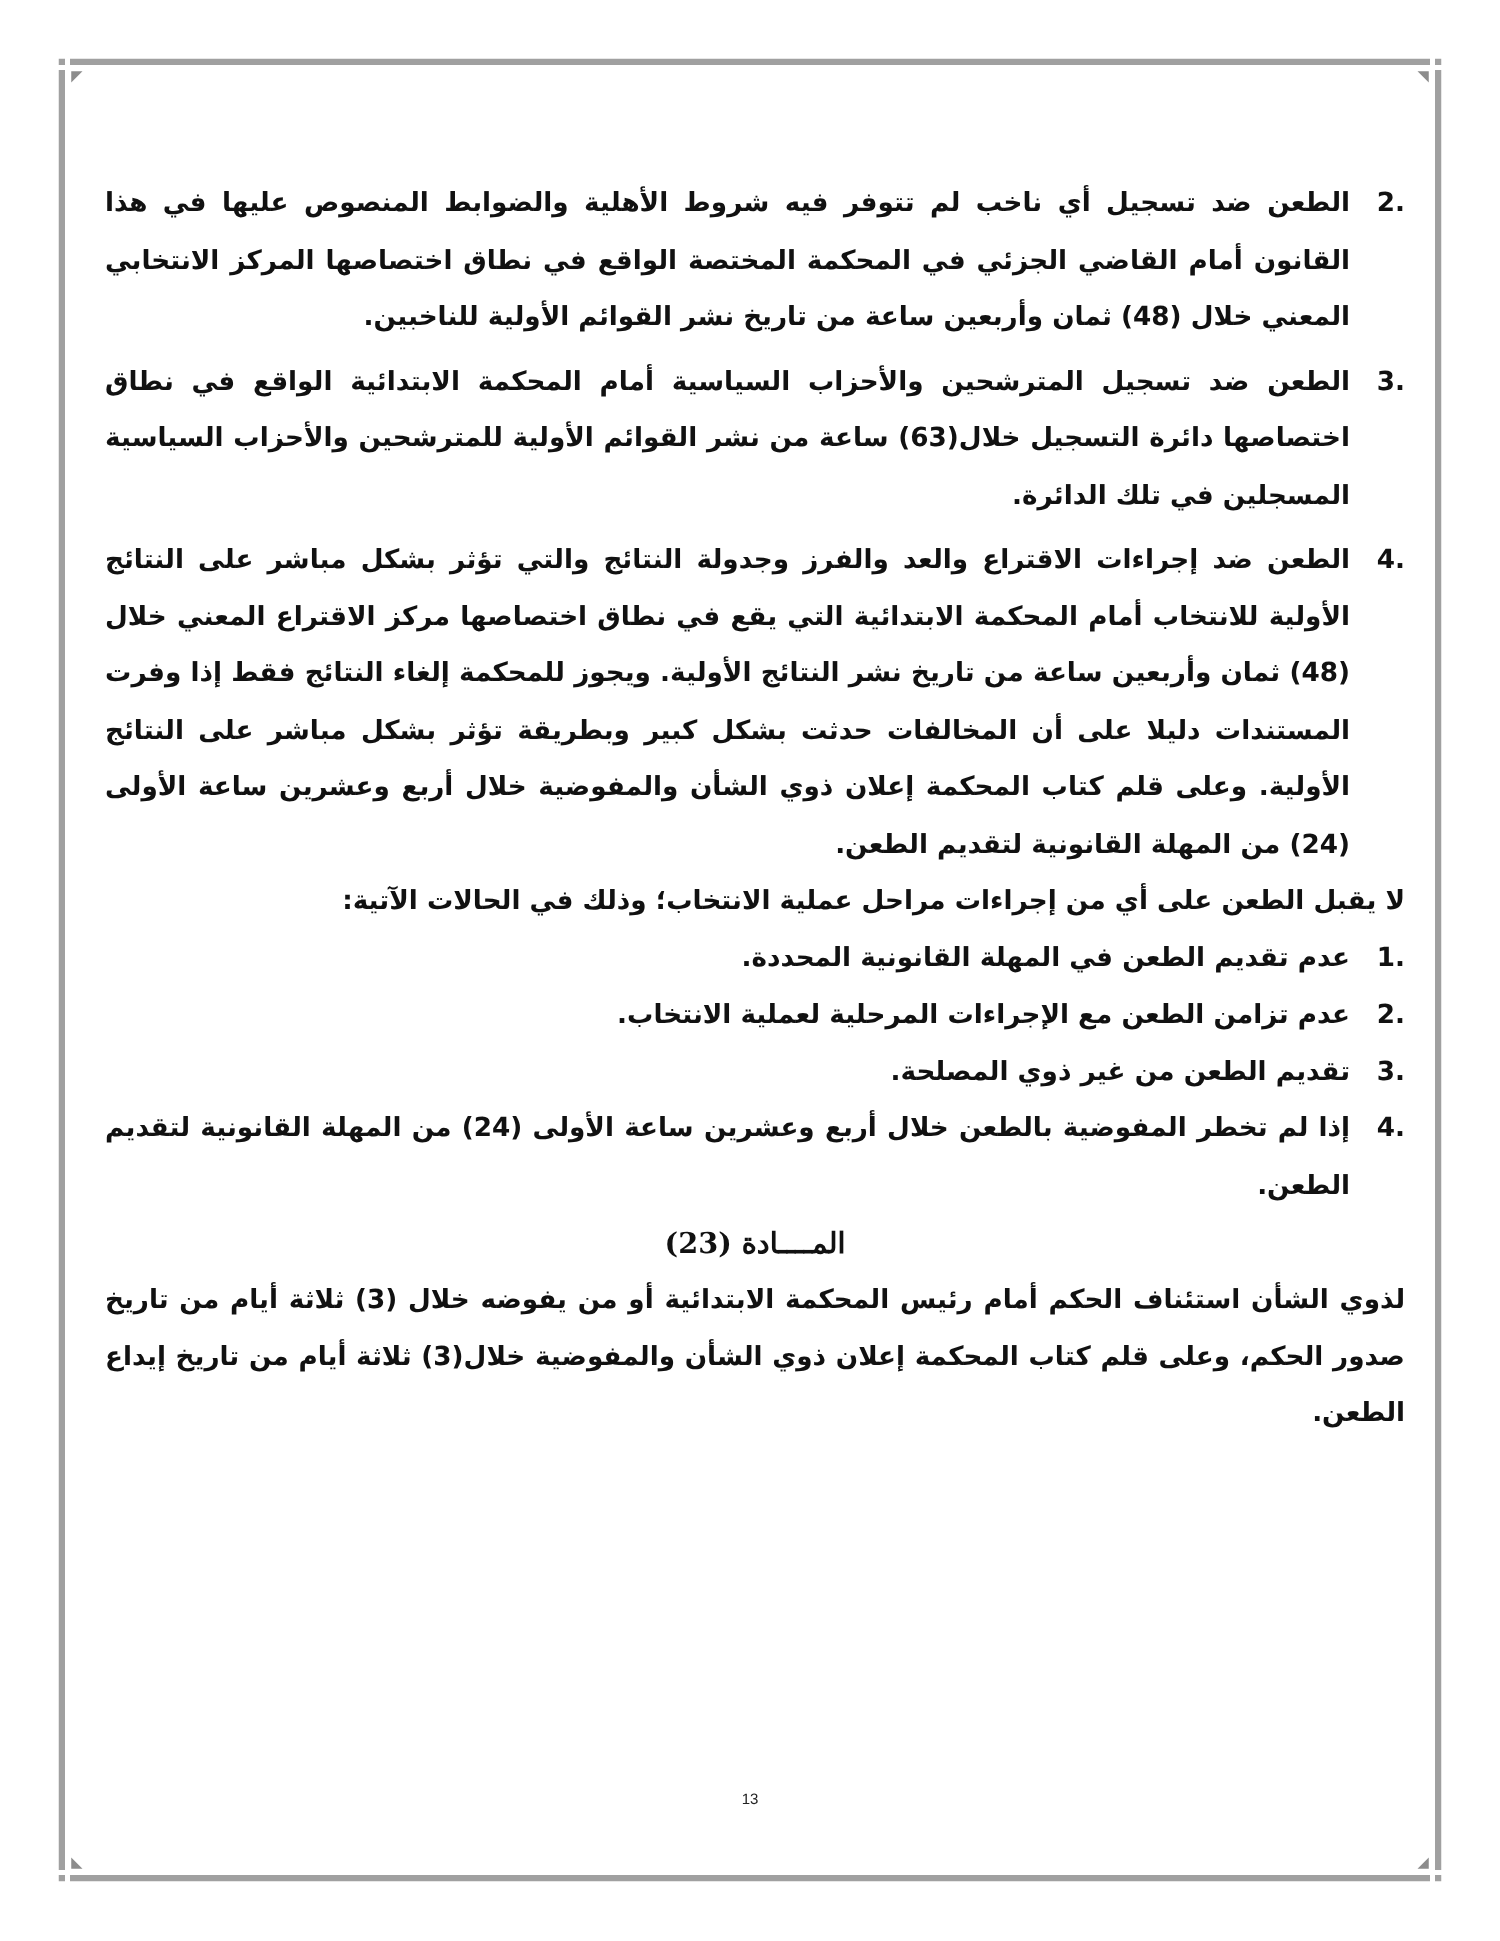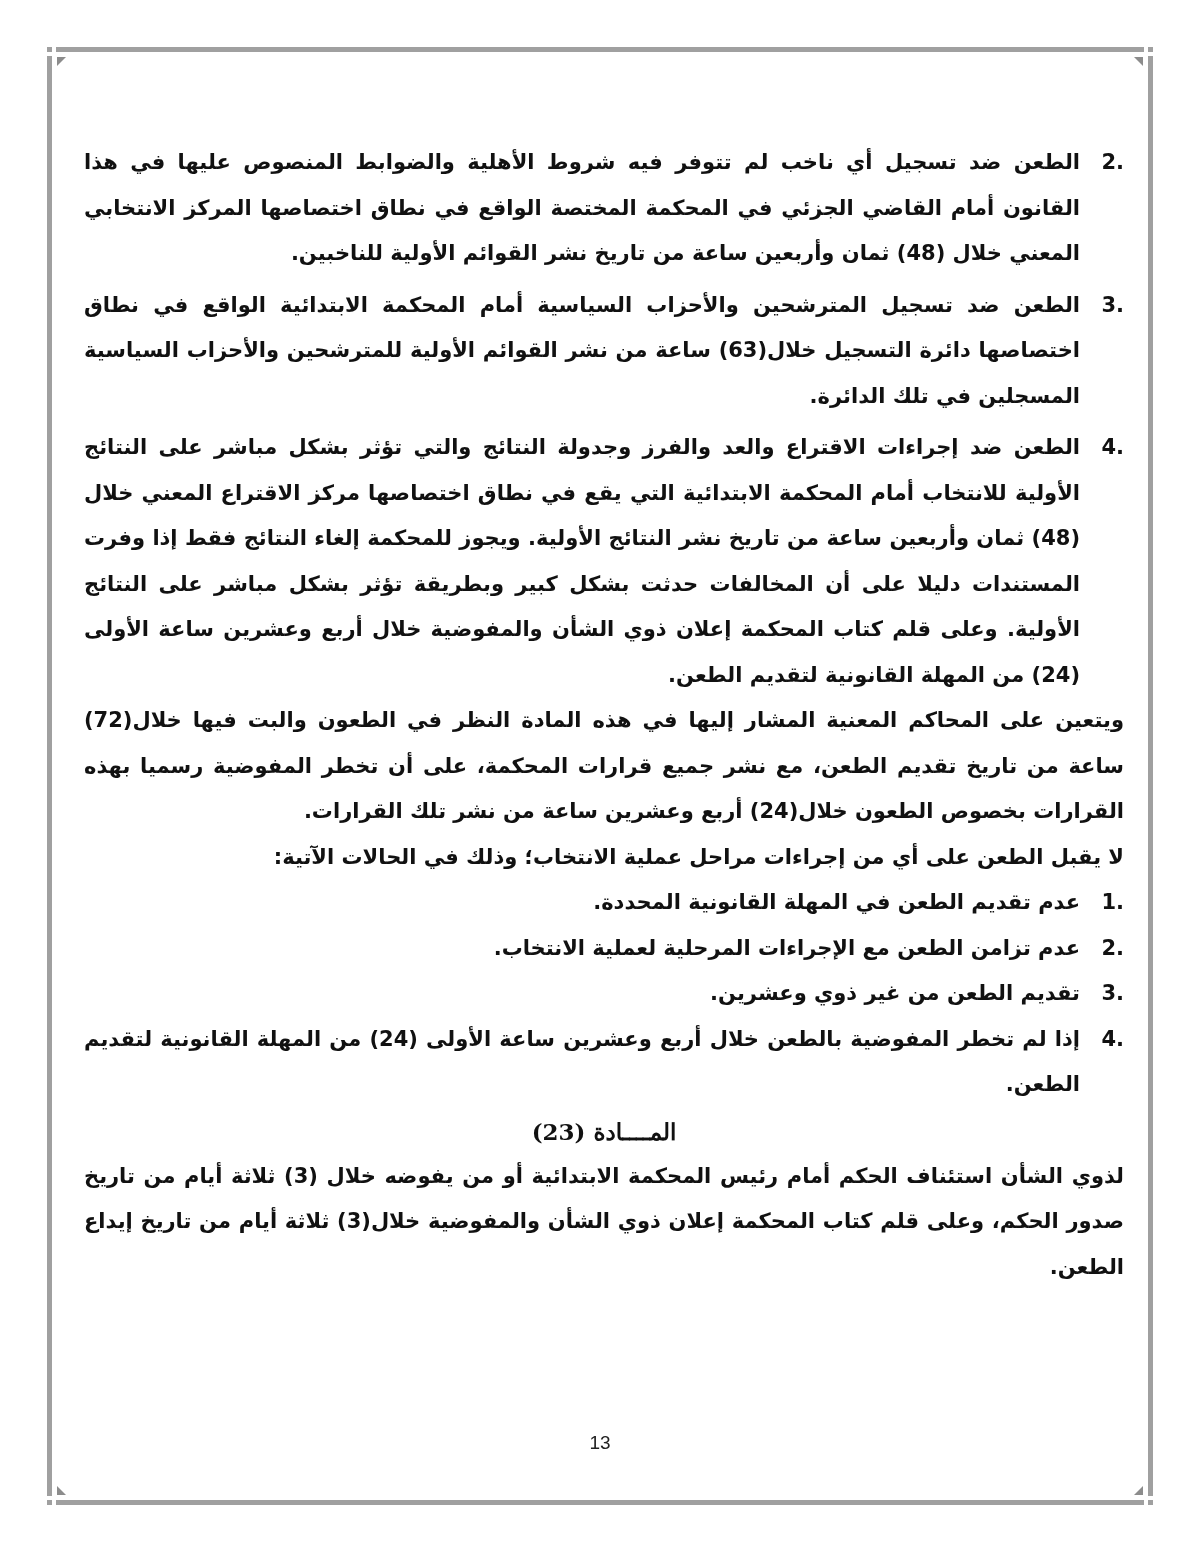--- a/index.html
+++ b/index.html
@@ -25,21 +25,21 @@
     .item { display: flex; flex-direction: row; margin: 0; }
     .num { flex: 0 0 44px; text-align: right; direction: ltr; unicode-bidi: isolate; }
     .num span { display: inline-block; }
     .item-text { flex: 1; text-align: justify; text-align-last: right; }
     .para { margin: 0; text-align: justify; text-align-last: right; }
     .heading { text-align: center; margin: 2px 0 0 0; font-family: "DejaVu Serif", serif; font-size: 23px; line-height: 44px; }
     .list-short .item-text { text-align: right; }
     .gap { height: 6px; }
     .page-number {
       position: absolute; left: 0; width: 1200px; top: 1432px; text-align: center;
-      font-family: "Liberation Sans", sans-serif; font-size: 19px; color: #222222;
+      font-family: "Liberation Sans", sans-serif; font-size: 12px; color: #222222;
     }
   </style>
 </head>
 <body>
 
 <div class="frame-bar bar-top"></div>
 <div class="frame-bar bar-bottom"></div>
 <div class="frame-bar bar-left"></div>
 <div class="frame-bar bar-right"></div>
 <div class="corner-sq" style="left:47px;top:47px;"></div>
@@ -61,37 +61,36 @@
   <div class="item">
     <div class="num"><span>3.</span></div>
     <div class="item-text">الطعن ضد تسجيل المترشحين والأحزاب السياسية أمام المحكمة الابتدائية الواقع في نطاق اختصاصها دائرة التسجيل خلال(63) ساعة من نشر القوائم الأولية للمترشحين والأحزاب السياسية المسجلين في تلك الدائرة.</div>
   </div>
   <div class="gap"></div>
   <div class="item">
     <div class="num"><span>4.</span></div>
     <div class="item-text">الطعن ضد إجراءات الاقتراع والعد والفرز وجدولة النتائج والتي تؤثر بشكل مباشر على النتائج الأولية للانتخاب أمام المحكمة الابتدائية التي يقع في نطاق اختصاصها مركز الاقتراع المعني خلال (48) ثمان وأربعين ساعة من تاريخ نشر النتائج الأولية. ويجوز للمحكمة إلغاء النتائج فقط إذا وفرت المستندات دليلا على أن المخالفات حدثت بشكل كبير وبطريقة تؤثر بشكل مباشر على النتائج الأولية. وعلى قلم كتاب المحكمة إعلان ذوي الشأن والمفوضية خلال أربع وعشرين ساعة الأولى (24) من المهلة القانونية لتقديم الطعن.</div>
   </div>
 
-  <p class="para">ويتعين على المحاكم المعنية المشار إليها في هذه المادة النظر في الطعون والبت فيها خلال(72) ساعة من تاريخ تقديم الطعن، مع نشر جميع قرارات المحكمة، على أن تخطر المفوضية رسميا بهذه القرارات بخصوص الطعون خلال(24) أربع وعشرين ساعة من نشر تلك القرارات.</p>
 
 
   <p class="para">لا يقبل الطعن على أي من إجراءات مراحل عملية الانتخاب؛ وذلك في الحالات الآتية:</p>
 
   <div class="list-short">
     <div class="item">
       <div class="num"><span>1.</span></div>
       <div class="item-text">عدم تقديم الطعن في المهلة القانونية المحددة.</div>
     </div>
     <div class="item">
       <div class="num"><span>2.</span></div>
       <div class="item-text">عدم تزامن الطعن مع الإجراءات المرحلية لعملية الانتخاب.</div>
     </div>
     <div class="item">
       <div class="num"><span>3.</span></div>
-      <div class="item-text">تقديم الطعن من غير ذوي وعشرين.</div>
+      <div class="item-text">تقديم الطعن من غير ذوي المصلحة.</div>
     </div>
   </div>
   <div class="item">
     <div class="num"><span>4.</span></div>
     <div class="item-text">إذا لم تخطر المفوضية بالطعن خلال أربع وعشرين ساعة الأولى (24) من المهلة القانونية لتقديم الطعن.</div>
   </div>
 
   <div class="heading">المــــادة (23)</div>
 
   <p class="para">لذوي الشأن استئناف الحكم أمام رئيس المحكمة الابتدائية أو من يفوضه خلال (3) ثلاثة أيام من تاريخ صدور الحكم، وعلى قلم كتاب المحكمة إعلان ذوي الشأن والمفوضية خلال(3) ثلاثة أيام من تاريخ إيداع الطعن.</p>

